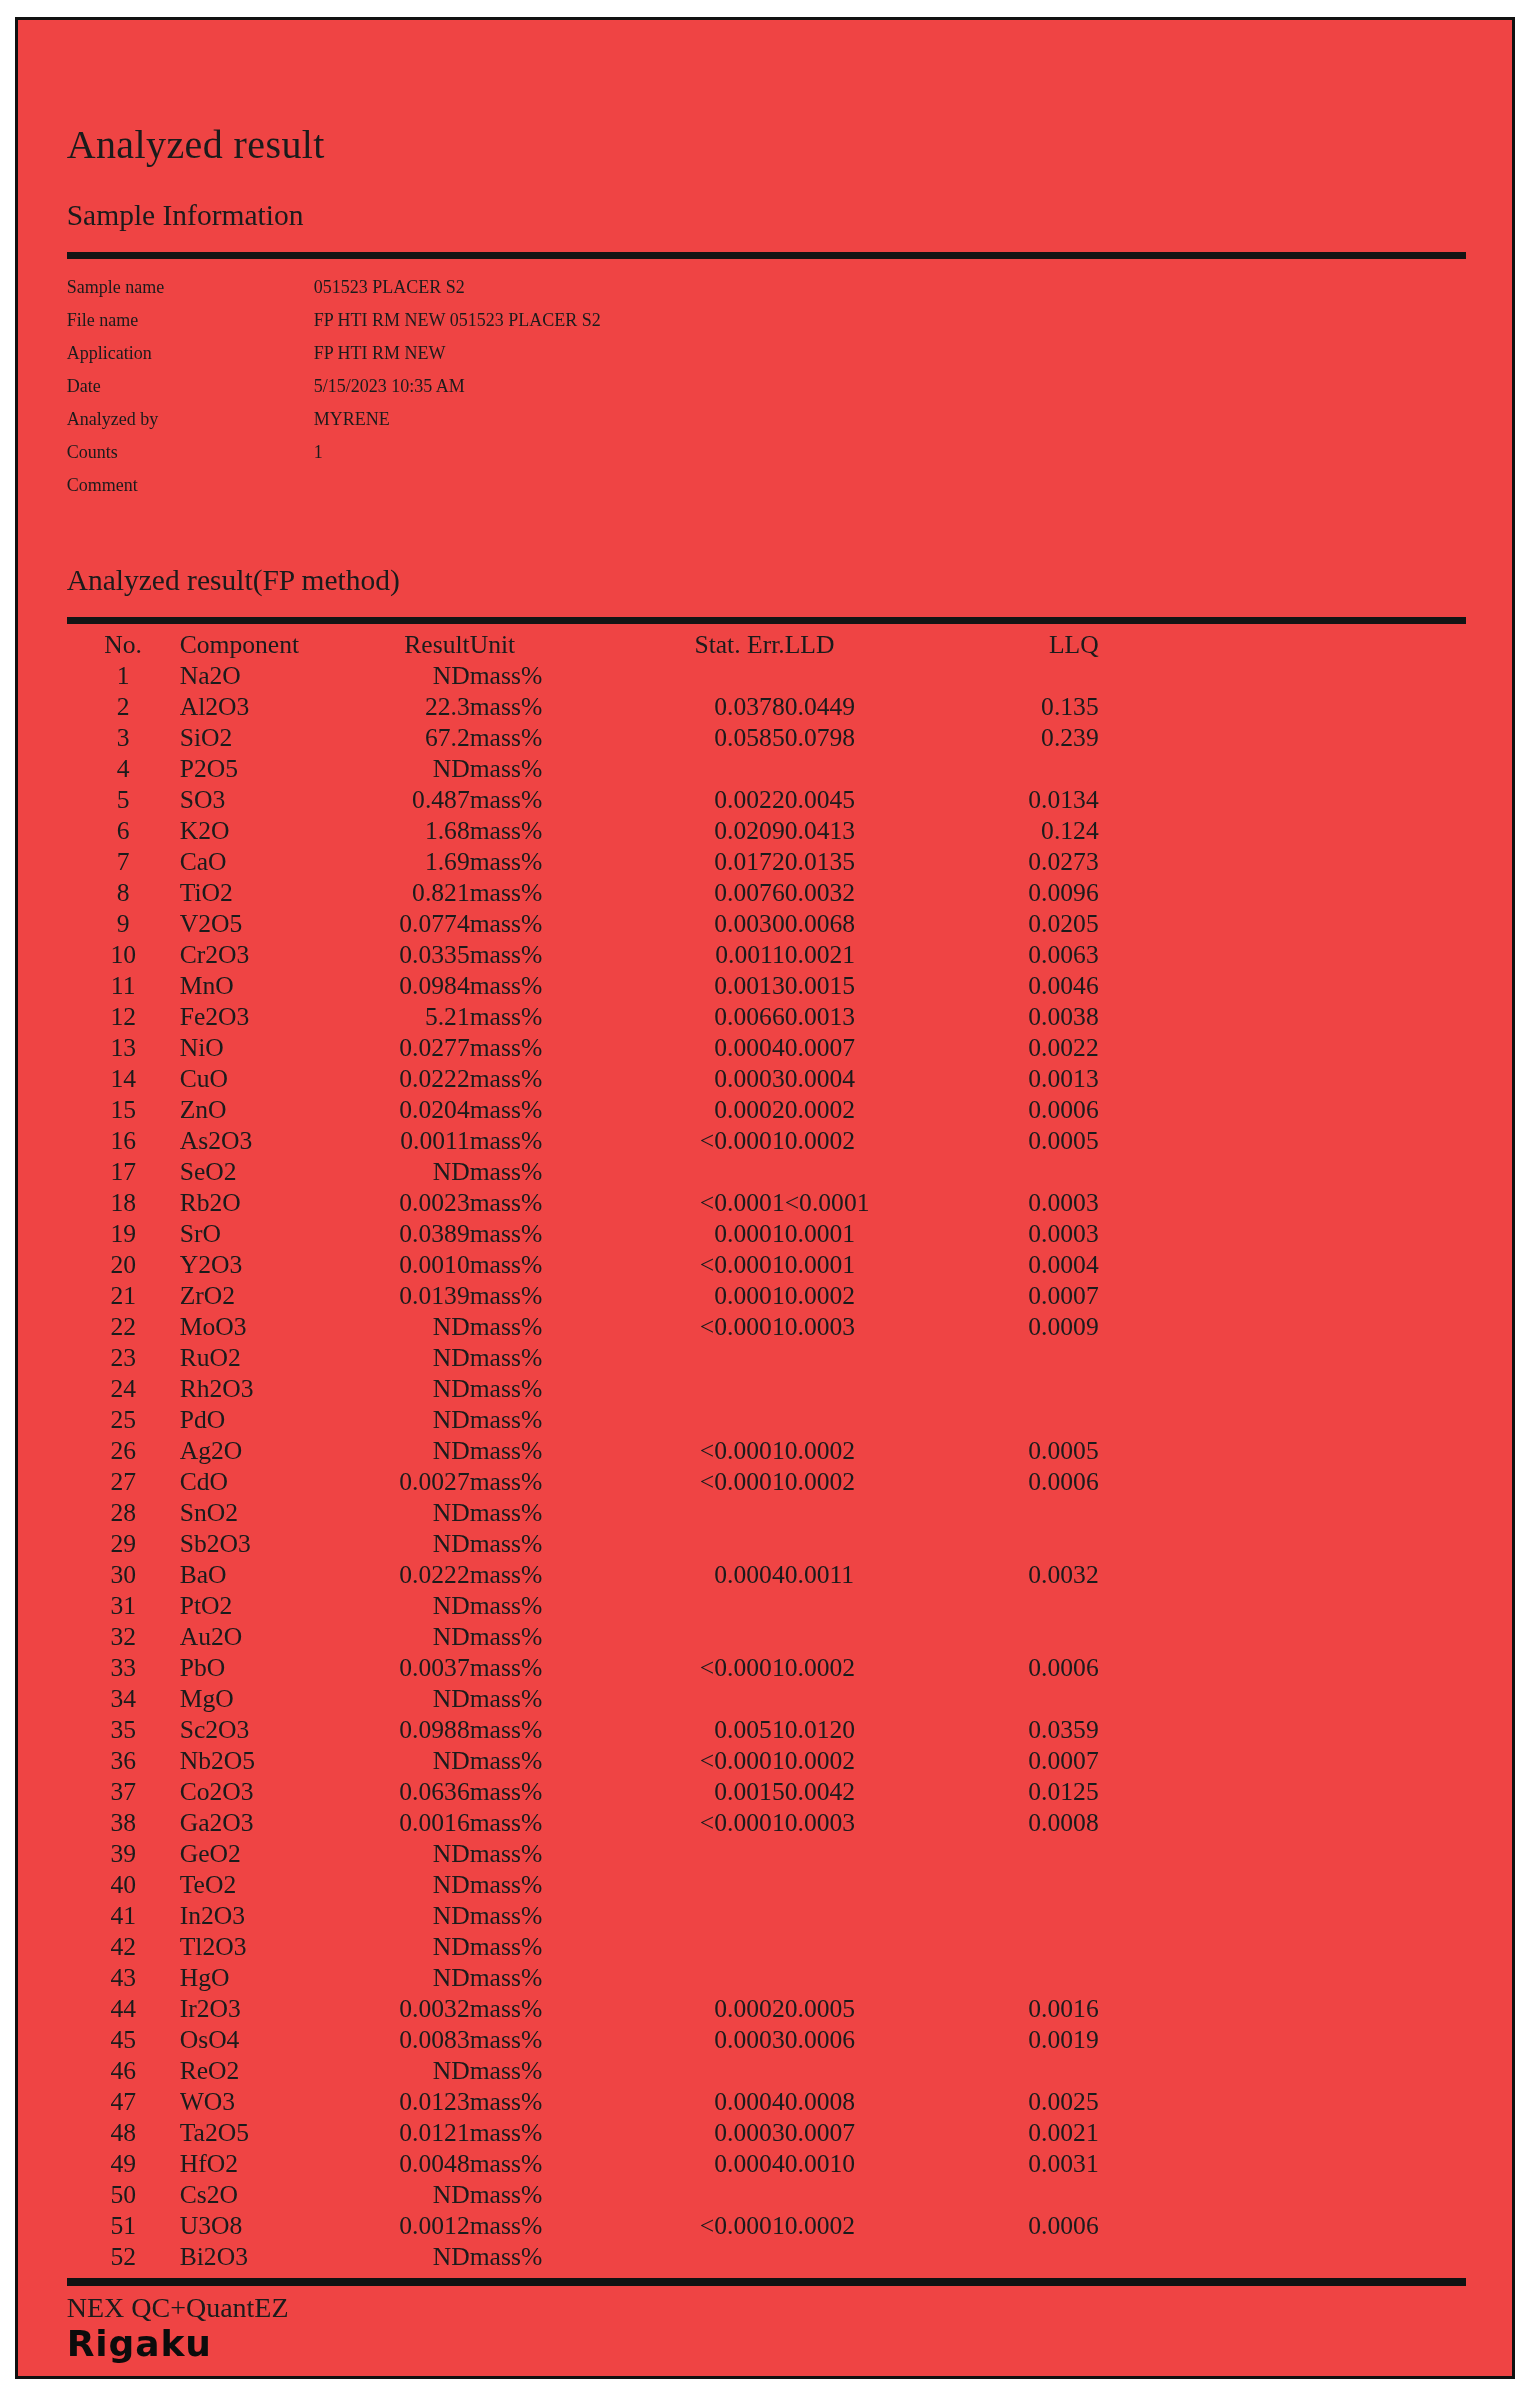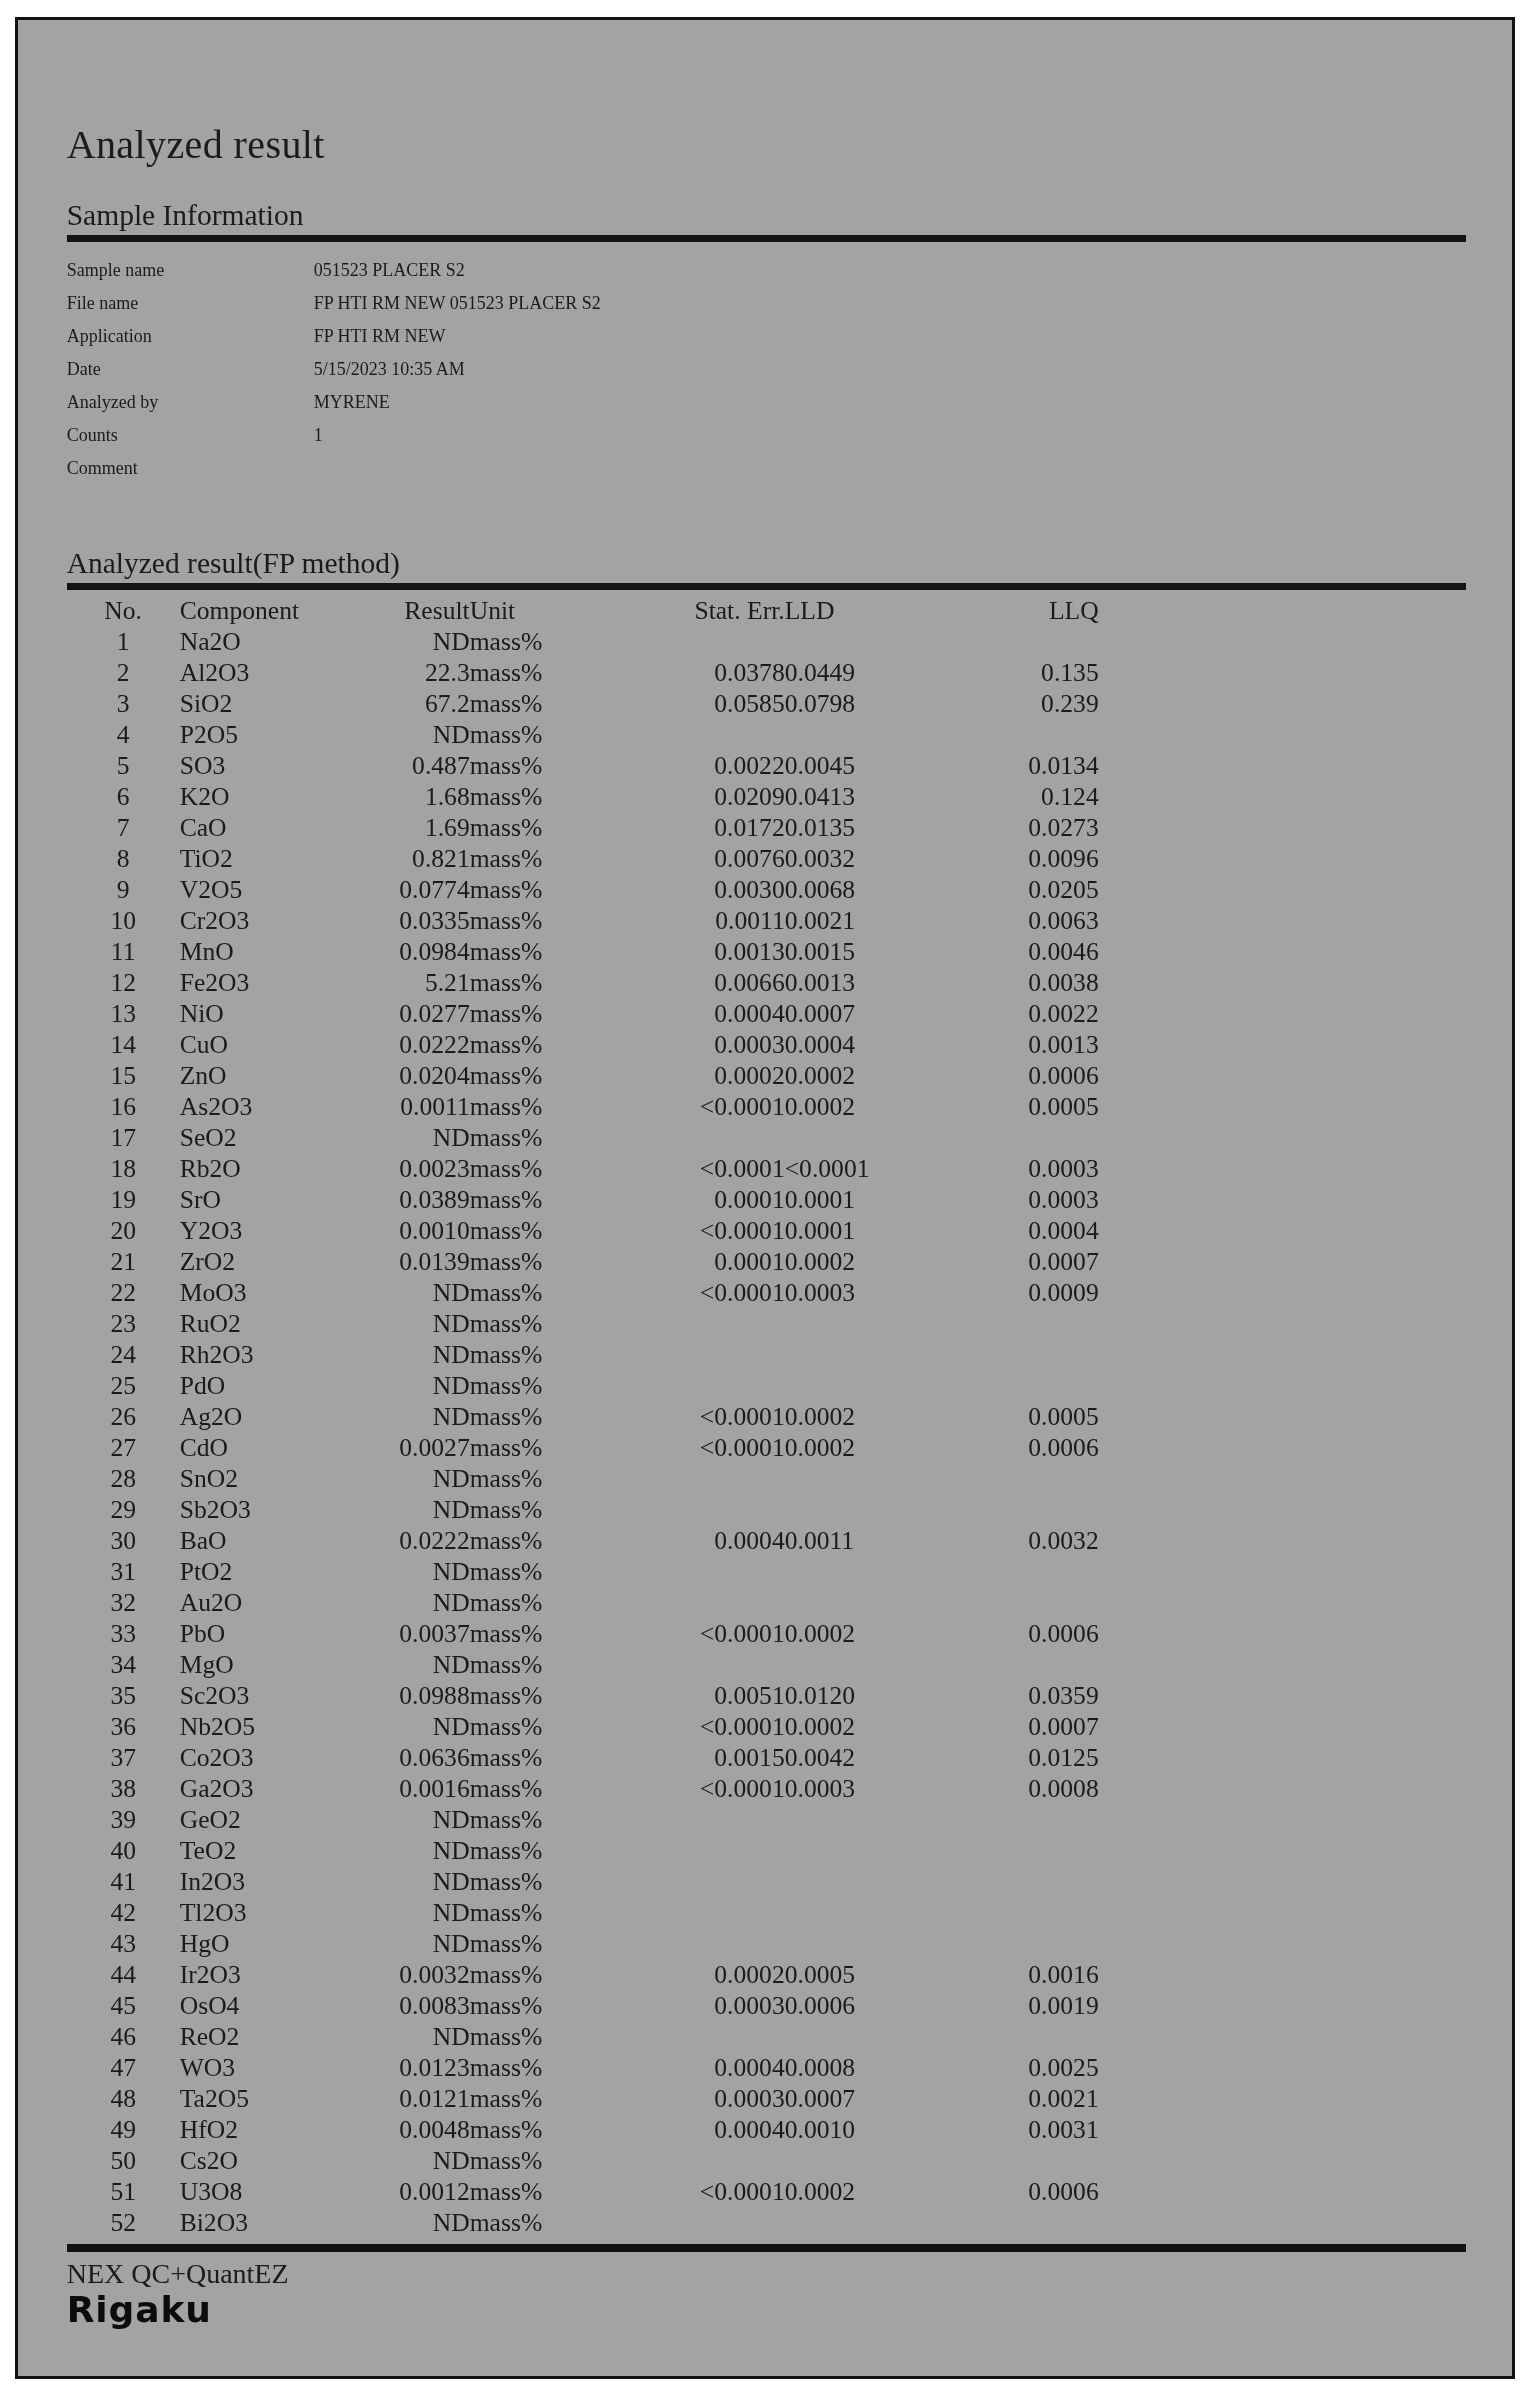--- a/index.html
+++ b/index.html
@@ -15,38 +15,38 @@
     color: #1b1b1b;
   }
   .sheet {
     position: absolute;
     left: 14.7px;
     top: 17.3px;
     width: 1500px;
     height: 2362px;
     box-sizing: border-box;
     border: 3.5px solid #111111;
-    background: #a3a3a3;
+    background: #ef4444;
     overflow: hidden;
     padding-left: 49px;
   }
   .content {
     width: 1399px;
   }
   h1.page-title {
     margin: 102px 0 0 0;
     font-size: 40px;
     line-height: 45px;
     font-weight: 400;
     letter-spacing: 0.4px;
   }
   .section-head {
     width: 1399px;
     border-bottom: 7.8px solid #141414;
-    padding-bottom: 2px;
+    padding-bottom: 19px;
   }
   .section-head h2 {
     margin: 0;
     font-size: 29.5px;
     line-height: 35px;
     font-weight: 400;
   }
   .sample-head { margin-top: 31px; }
   .result-head { margin-top: 61px; }
   .info-grid {

